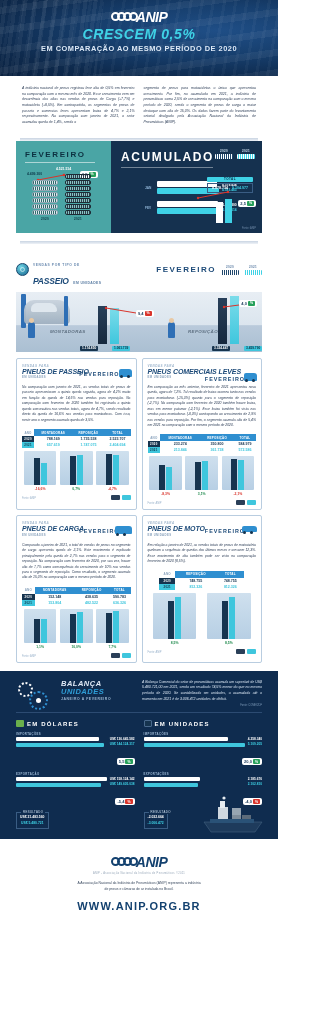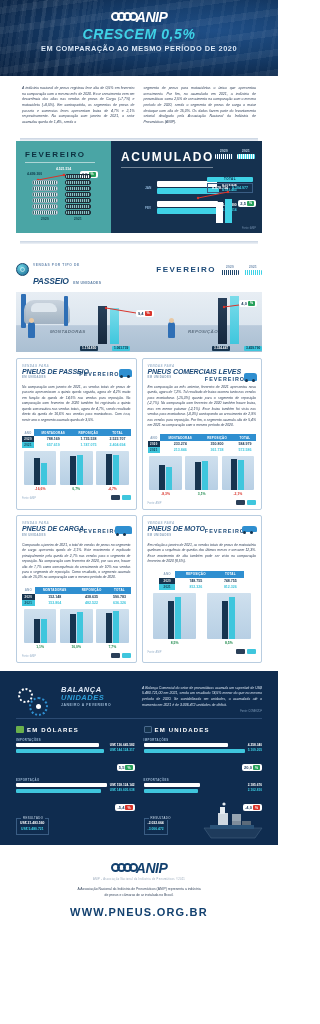--- a/index.html
+++ b/index.html
@@ -167,21 +167,21 @@
   .badges { display:flex; justify-content:space-around; margin-top:2px; }
   .bd { font-size:3.4px; font-weight:bold; width:30%; text-align:center; }
   .bd.up { color:#1f8a4c; } .bd.down { color:#d9342b; }
   .card-foot { display:flex; justify-content:space-between; align-items:flex-end; margin-top:4px; }
   .card-foot .s { font-size:2.6px; color:#9cb4cc; }
   .fl { display:flex; gap:2px; }
   .fl i { width:9px; height:5px; display:block; border-radius:1px; background:#2a3f58; }
   .fl i.c { background:#3fc6dd; }
 
   
-  .balanca { margin-top:8px; background:#0f2c4f; padding:15px 16px 10px; position:relative; overflow:hidden; }
+  .balanca { margin-top:8px; background:#0f2c4f; padding:9px 16px 10px; position:relative; overflow:hidden; }
   .bal-top { display:flex; gap:9px; }
   .gears { width:40px; flex:none; position:relative; }
   .gear { position:absolute; border-radius:50%; border:2.5px dotted #fff; }
   .gear.g1 { width:15px; height:15px; left:2px; top:2px; }
   .gear.g2 { width:19px; height:19px; left:13px; top:11px; border-color:#2f8fd0; }
   .gear.g2:after{ content:""; position:absolute; inset:5px; border-radius:50%; background:#fff; }
   .bal-t1 { font-size:7.5px; color:#dfe9f5; font-style:italic; font-weight:bold; letter-spacing:.5px; line-height:1.1; }
   .bal-t2 { font-size:7.5px; color:#2f9fd8; font-style:italic; font-weight:bold; letter-spacing:.5px; line-height:1.1; }
   .bal-t3 { font-size:3.4px; color:#9cb8d4; font-weight:bold; letter-spacing:.6px; margin-top:1px; }
   .bal-text { flex:1; font-size:3.5px; line-height:1.6; color:#dbe7f4; font-style:italic; text-align:justify; }
@@ -749,16 +749,16 @@
           <i></i>
           <i></i>
         </span>
       <span class="anip-txt">ANIP</span>
     </span>
     <div class="foot-sub">ANIP - Associação Nacional da Indústria de Pneumáticos ©2021</div>
     <div class="foot-desc">
       <span>A Associação Nacional da Indústria de Pneumáticos (ANIP) representa a indústria</span><br>
       <span>de pneus e câmaras de ar instalada no Brasil.</span>
     </div>
-    <div class="foot-url">WWW.PNEUS.ORG.BR</div>
+    <div class="foot-url">WWW.ANIP.ORG.BR</div>
   </div>
 
 </div>
 
 </body></html>

